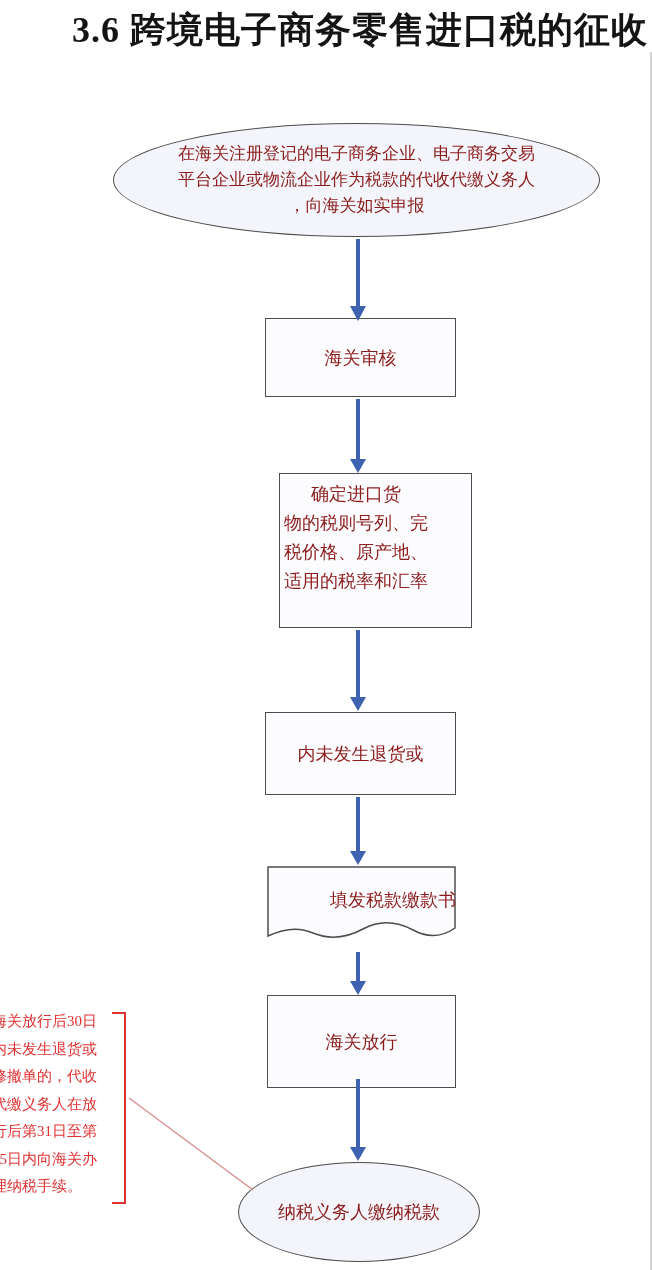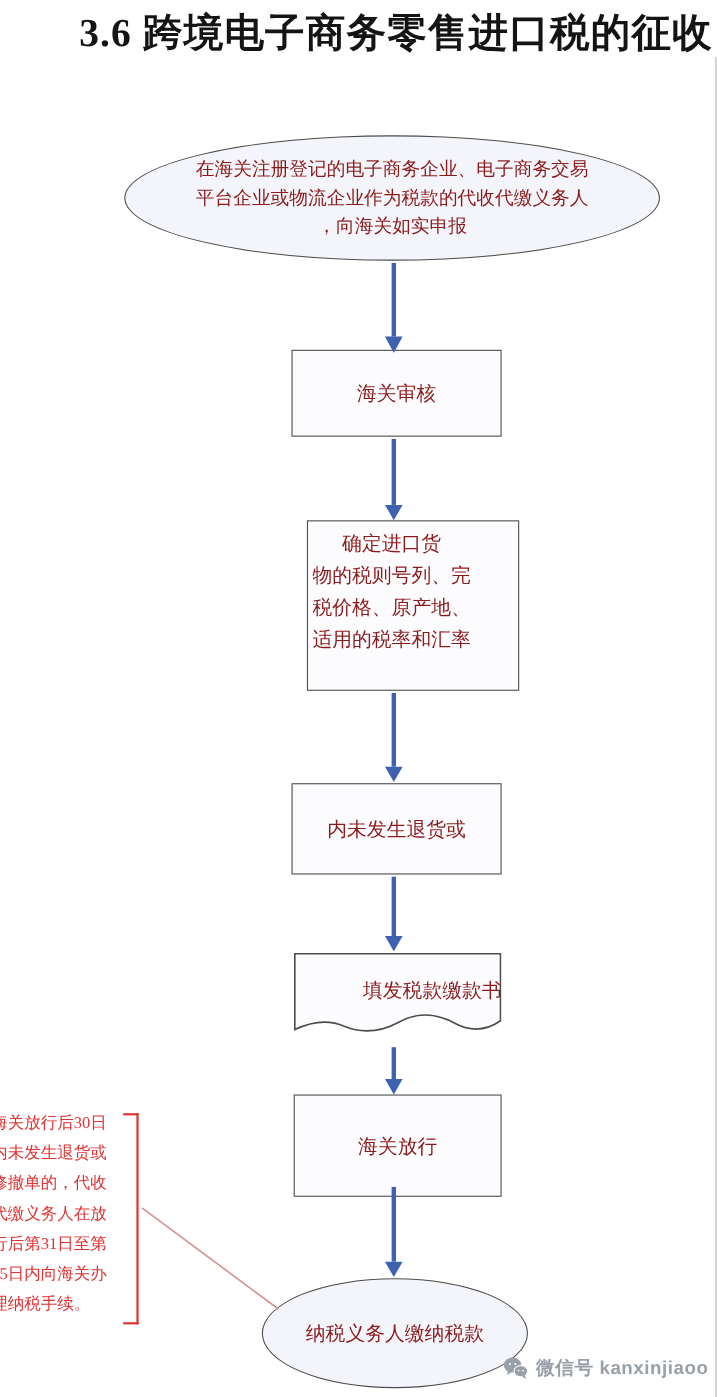--- a/index.html
+++ b/index.html
@@ -106,28 +106,15 @@
 
   <div class="annotation">海关放行后30日
 内未发生退货或
 修撤单的，代收
 代缴义务人在放
 行后第31日至第
 45日内向海关办
 理纳税手续。</div>
   <div class="annotation-bracket"></div>
 
-  <div class="footer">
-    <svg width="24" height="22" viewBox="0 0 24 22">
-      <ellipse cx="9" cy="8" rx="8" ry="6.8" fill="#9aa0a8"></ellipse>
-      <path d="M5 13 L4 17 L8 14.5 Z" fill="#9aa0a8"></path>
-      <ellipse cx="16.5" cy="13.5" rx="6.2" ry="5.2" fill="#9aa0a8" stroke="#ffffff" stroke-width="1"></ellipse>
-      <path d="M20 17 L21.5 20.5 L17.5 18.5 Z" fill="#9aa0a8"></path>
-      <circle cx="6.5" cy="7" r="0.9" fill="#ffffff"></circle>
-      <circle cx="11.5" cy="7" r="0.9" fill="#ffffff"></circle>
-      <circle cx="14.5" cy="13" r="0.8" fill="#ffffff"></circle>
-      <circle cx="18.5" cy="13" r="0.8" fill="#ffffff"></circle>
-    </svg>
-    <span class="wechat-label">微信号 kanxinjiaoo</span>
-  </div>
 
   <div class="edge-line"></div>
 </div>
 
 </body></html>

